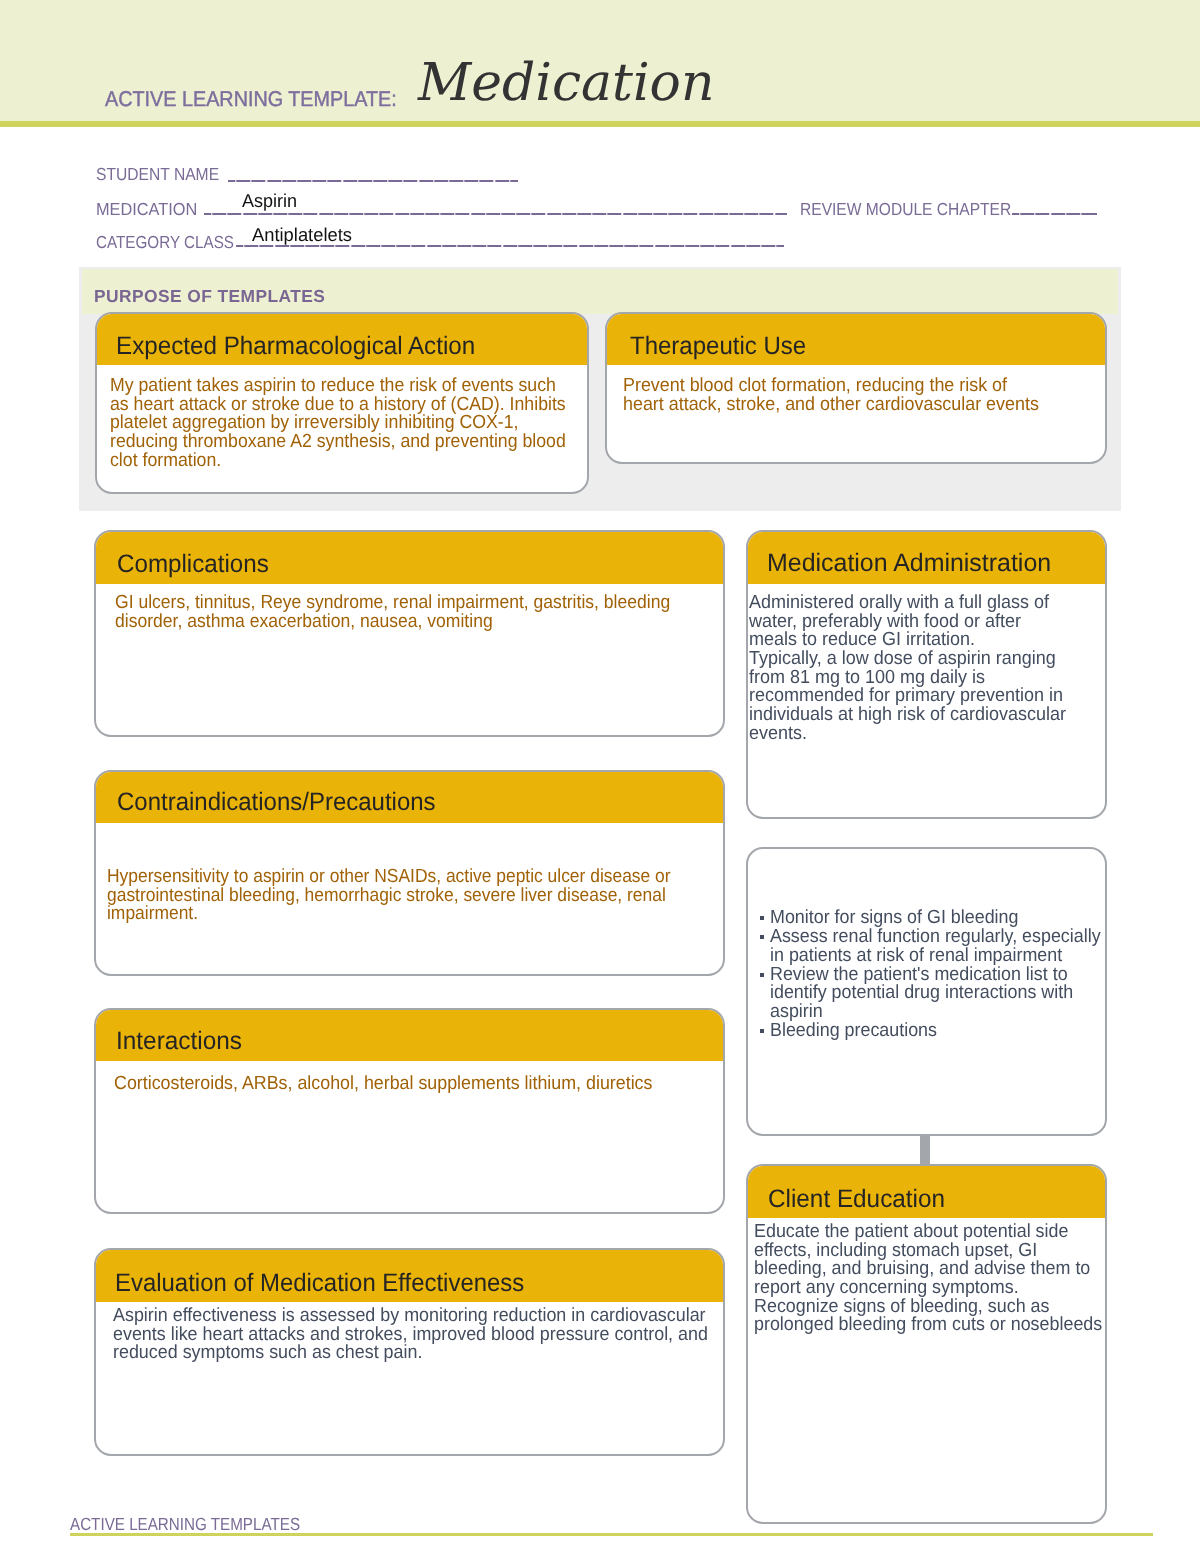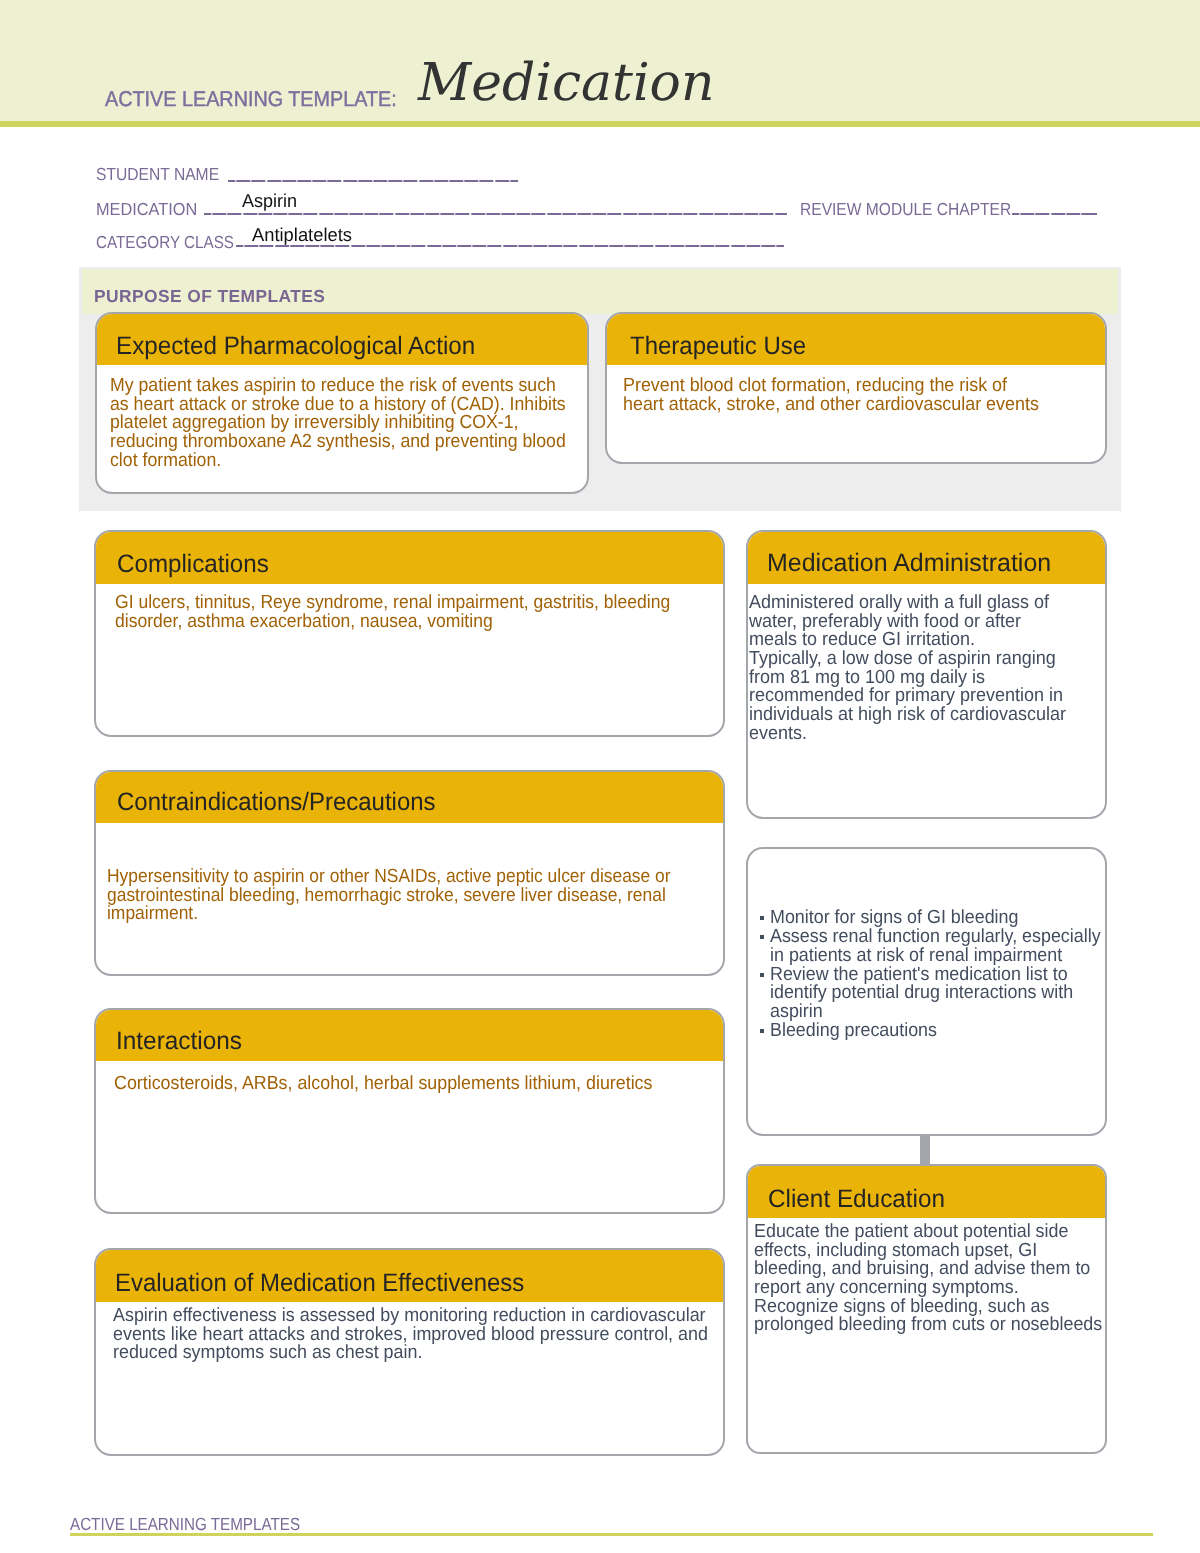--- a/index.html
+++ b/index.html
@@ -181,21 +181,21 @@
         </div>
         <div class="li">
           <span class="bul"></span>
           <div class="ln">Bleeding precautions</div>
         </div>
       </div>
   </div>
 
   <div class="conn" style="left:920px;top:1134px;width:10px;height:31px;"></div>
 
-  <div class="box" style="left:746px;top:1164px;width:361px;height:290px;border-radius:14px;">
+  <div class="box" style="left:746px;top:1164px;width:361px;height:360px;">
     <div class="bh" style="height:52px;">
       <div class="bh-t" style="left:20px;top:20.5px;--hsx:.965;">Client Education</div>
     </div>
     <div class="bb slate" style="left:6px;top:57px;--sx:.942;">
         <div class="ln">Educate the patient about potential side</div>
         <div class="ln">effects, including stomach upset, GI</div>
         <div class="ln">bleeding, and bruising, and advise them to</div>
         <div class="ln">report any concerning symptoms.</div>
         <div class="ln">Recognize signs of bleeding, such as</div>
         <div class="ln">prolonged bleeding from cuts or nosebleeds</div>

